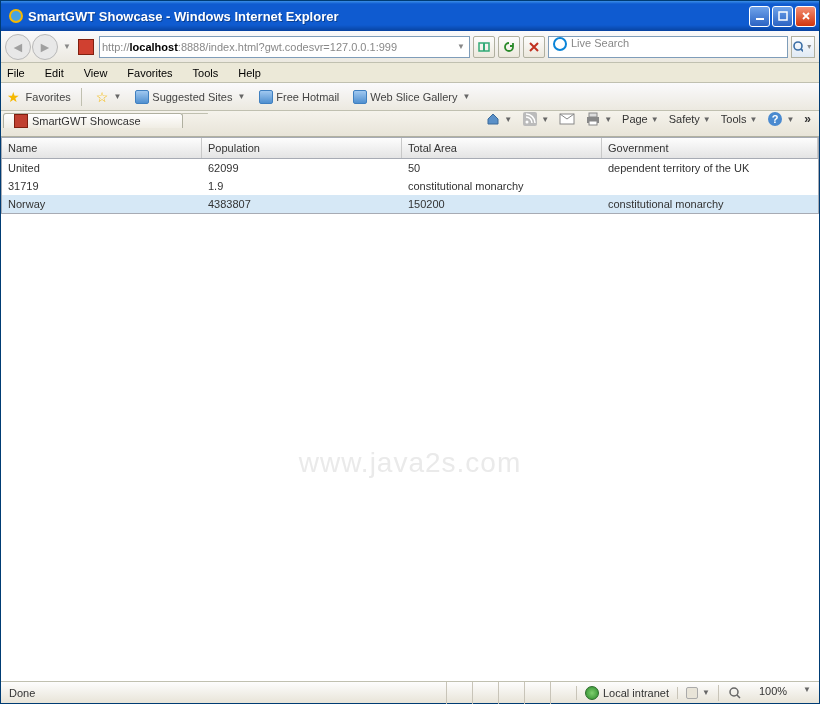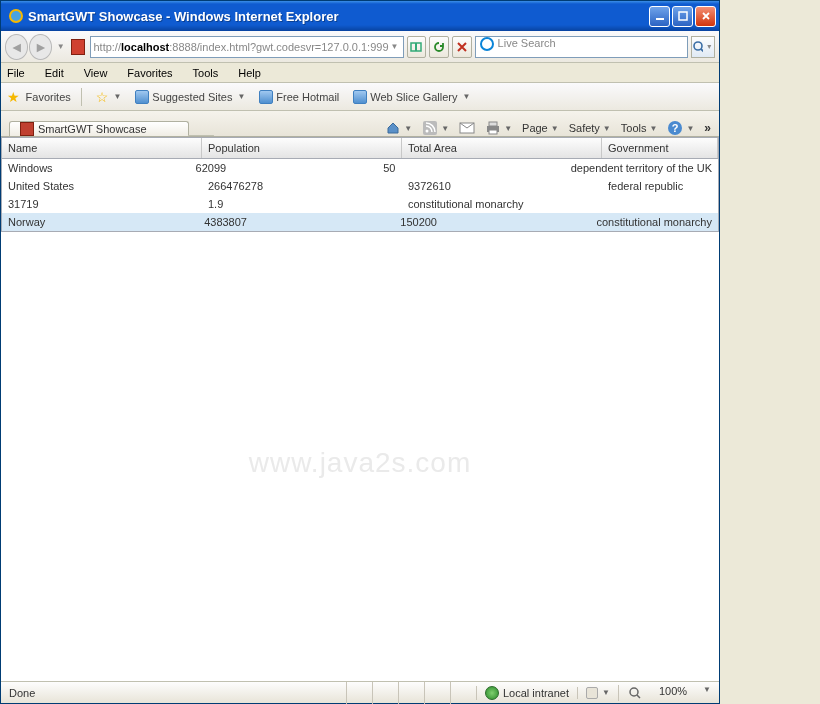--- a/index.html
+++ b/index.html
@@ -1,17 +1,17 @@
 <!DOCTYPE html>
 <html><head>
 <meta charset="utf-8">
 <style>
 *{box-sizing:border-box;margin:0;padding:0}
 body{font-family:Tahoma,Arial,sans-serif;font-size:11px;background:#ece9d8;overflow:hidden;width:820px;height:704px}
-.window{width:720px;height:704px;display:flex;flex-direction:column;border:1px solid #003c74;background:#fff}
+.window{width:820px;height:704px;display:flex;flex-direction:column;border:1px solid #003c74;background:#fff}
 .titlebar{height:30px;background:linear-gradient(#3a8ee8,#0f5bd0 10%,#0f5bd0 80%,#0843a0);display:flex;align-items:center;padding:0 3px;color:#fff;font-weight:bold;font-size:13px}
 .titlebar .tb-icon{width:16px;height:16px;margin:0 4px;display:inline-flex;align-items:center;justify-content:center}
 .titlebar .title-text{flex:1;text-shadow:1px 1px 0 rgba(0,0,0,.3)}
 .win-btns{display:flex;gap:2px}
 .win-btn{width:21px;height:21px;border-radius:3px;border:1px solid #fff;display:flex;align-items:center;justify-content:center;color:#fff;font-weight:bold;font-size:12px;cursor:pointer}
 .win-min,.win-max{background:linear-gradient(#6fa3ea,#2b63c3)}
 .win-close{background:linear-gradient(#f48f74,#d1350c)}
 .nav-row{height:32px;background:linear-gradient(#fafafc,#ece9e0);border-bottom:1px solid #c0c0b0;display:flex;align-items:center;padding:0 4px;gap:3px}
 .nav-arrow{width:26px;height:26px;border-radius:50%;background:#e8e8e8;border:1px solid #b8b8b8;display:flex;align-items:center;justify-content:center;color:#a0a0a0;font-size:14px}
 .nav-arrow+.nav-arrow{margin-left:-2px}
@@ -26,21 +26,21 @@
 .bing-icon{width:14px;height:14px;border-radius:50%;border:2px solid #0a84d8;display:inline-block}
 .search-btn{width:24px;height:22px;border:1px solid #b0b0a0;background:linear-gradient(#fdfdfd,#e0eaf5);display:flex;align-items:center;justify-content:center;color:#3b6ea5;cursor:pointer}
 .menubar{height:20px;background:#ece9d8;border-bottom:1px solid #c0c0b0;display:flex;align-items:center;padding:0 6px;gap:20px;font-size:11px;color:#000}
 .menubar span{cursor:pointer}
 .fav-row{height:28px;background:linear-gradient(#fafafc,#ece9e0);border-bottom:1px solid #c0c0b0;display:flex;align-items:center;padding:0 6px;gap:6px;font-size:11px;color:#444}
 .star{color:#f5b800;font-size:14px}
 .fav-link{display:flex;align-items:center;gap:3px;padding:2px 4px;cursor:pointer}
 .fav-drop{font-size:8px;color:#666;margin-left:2px}
 .ie-ico{width:14px;height:14px;border:1px solid #4080c0;border-radius:2px;background:linear-gradient(#a0c8f0,#5090d0);display:inline-block}
 .sep{width:1px;height:18px;background:#c0c0b0;margin:0 4px}
-.tabs-row{height:26px;background:linear-gradient(#f5f3ec,#e8e4d8);border-bottom:1px solid #b0b0a0;display:flex;align-items:flex-end;padding-left:8px}
+.tabs-row{height:26px;background:linear-gradient(#f5f3ec,#e8e4d8);border-bottom:1px solid #b0b0a0;display:flex;align-items:flex-start;padding-left:2px}
 .tab{display:flex;align-items:center;gap:4px;padding:0 10px;background:linear-gradient(#fff,#f0ede4);border:1px solid #b0b0a0;border-bottom:none;border-radius:3px 3px 0 0;margin-top:2px;font-size:11px;color:#333;min-width:180px}
 .tab-ico{width:14px;height:14px;background:#c04030;border:1px solid #802010}
 .tab-new{width:26px;background:linear-gradient(#f5f3ec,#e8e4d8);border:1px solid #c0c0b0;border-bottom:none;border-radius:3px 3px 0 0;margin-top:2px;margin-left:-1px}
 .tabs-right{flex:1;display:flex;align-items:center;justify-content:flex-end;gap:10px;padding-right:8px;font-size:11px;color:#333}
 .r-item{display:flex;align-items:center;gap:3px;cursor:pointer}
 .r-drop{font-size:8px;color:#666}
 .ico{width:16px;height:16px;display:inline-flex;align-items:center;justify-content:center;font-size:12px}
 .chev{font-size:12px;color:#333;font-weight:bold}
 .content{flex:1;background:#fff;position:relative;overflow:hidden}
 .grid{margin:0;border:1px solid #a7abb4}
@@ -236,30 +236,24 @@
 
   <div class="content">
     <div class="grid">
       <div class="grid-header">
         <div class="gh c0">Name</div>
         <div class="gh c1">Population</div>
         <div class="gh c2">Total Area</div>
         <div class="gh c3">Government</div>
       </div>
       <div class="gr">
-        <div class="gc c0">Windows</div>
+        <div class="gc c0">United</div>
         <div class="gc c1">62099</div>
         <div class="gc c2">50</div>
         <div class="gc c3">dependent territory of the UK</div>
-      </div>
-      <div class="gr">
-        <div class="gc c0">United States</div>
-        <div class="gc c1">266476278</div>
-        <div class="gc c2">9372610</div>
-        <div class="gc c3">federal republic</div>
       </div>
       <div class="gr">
         <div class="gc c1">31719</div>
         <div class="gc c2">1.9</div>
         <div class="gc c3">constitutional monarchy</div>
       </div>
       <div class="gr sel">
         <div class="gc c0">Norway</div>
         <div class="gc c1">4383807</div>
         <div class="gc c2">150200</div>

